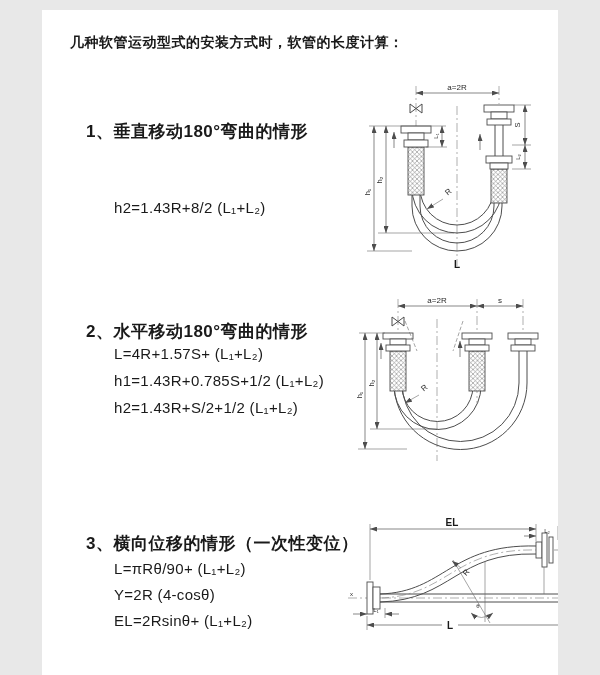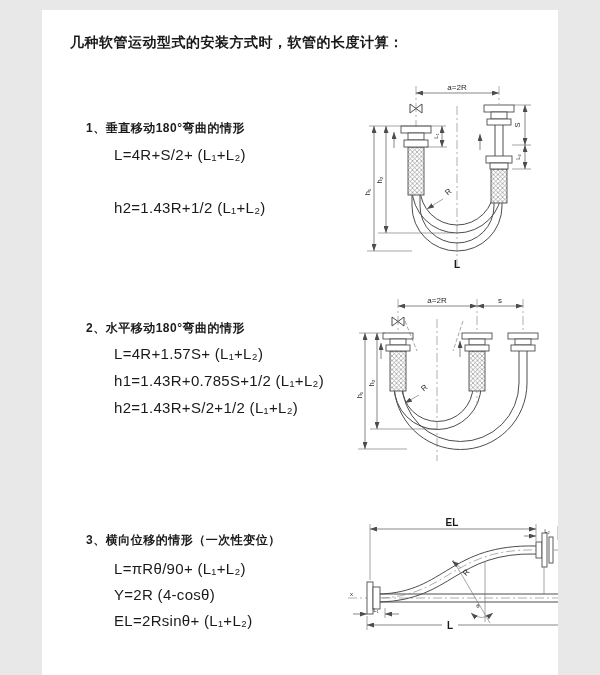--- a/index.html
+++ b/index.html
@@ -1,19 +1,19 @@
 <!DOCTYPE html>
 <html><head>
 <meta charset="utf-8">
 <style>
   html,body{margin:0;padding:0;background:#e8e8e8;}
   .page{position:relative;width:516px;height:675px;background:#ffffff;
         font-family:"Liberation Sans",sans-serif;color:#1a1a1a;overflow:hidden;margin:10px auto;}
   .title{position:absolute;left:28px;top:24px;font-size:14px;font-weight:bold;letter-spacing:.5px;}
-  .sec-heading{position:absolute;left:44px;font-size:12px;font-weight:bold;letter-spacing:.5px;}
+  .sec-heading{position:absolute;left:44px;font-size:17px;font-weight:bold;letter-spacing:.5px;}
   .formula{position:absolute;left:72px;font-size:15px;letter-spacing:.3px;}
   svg.diag{position:absolute;}
   .ol{stroke:#4d4d4d;stroke-width:1;fill:none;}
   .part{stroke:#4d4d4d;stroke-width:.9;fill:#fff;}
   .dl{stroke:#555;stroke-width:.7;fill:none;}
   .thin{stroke:#6a6a6a;stroke-width:.6;fill:none;}
   .cl{stroke:#7a7a7a;stroke-width:.6;fill:none;stroke-dasharray:9 3 2 3;}
   .dash{stroke:#6a6a6a;stroke-width:.6;fill:none;stroke-dasharray:4 2;}
   .braid{fill:url(#xh);stroke:#4d4d4d;stroke-width:.9;}
   .bbg{fill:#fff;stroke:none;}
@@ -34,22 +34,21 @@
       </marker>
       <pattern id="xh" width="4.5" height="4.5" patternUnits="userSpaceOnUse">
         <path d="M0,0 L4.5,4.5 M4.5,0 L0,4.5" stroke="#858585" stroke-width="0.6"></path>
       </pattern>
     </defs>
   </svg>
 
   <div class="title">几种软管运动型式的安装方式时，软管的长度计算：</div>
 
   <div class="sec-heading" style="top:110px">1、垂直移动180°弯曲的情形</div>
-  <div class="formula" style="top:136px">L=4R+S/2+ (L₁+L₂)</div>
-  <div class="formula" style="top:189px">h2=1.43R+1/2 (L₁+L₂)</div>
+  <div class="formula" style="top:189px">h2=1.43R+8/2 (L₁+L₂)</div>
 
   <div class="sec-heading" style="top:310px">2、水平移动180°弯曲的情形</div>
   <div class="formula" style="top:335px">L=4R+1.57S+ (L₁+L₂)</div>
   <div class="formula" style="top:362px">h1=1.43R+0.785S+1/2 (L₁+L₂)</div>
   <div class="formula" style="top:389px">h2=1.43R+S/2+1/2 (L₁+L₂)</div>
 
   <div class="sec-heading" style="top:522px">3、横向位移的情形（一次性变位）</div>
   <div class="formula" style="top:550px">L=πRθ/90+ (L₁+L₂)</div>
   <div class="formula" style="top:576px">Y=2R (4-cosθ)</div>
   <div class="formula" style="top:602px">EL=2Rsinθ+ (L₁+L₂)</div>

